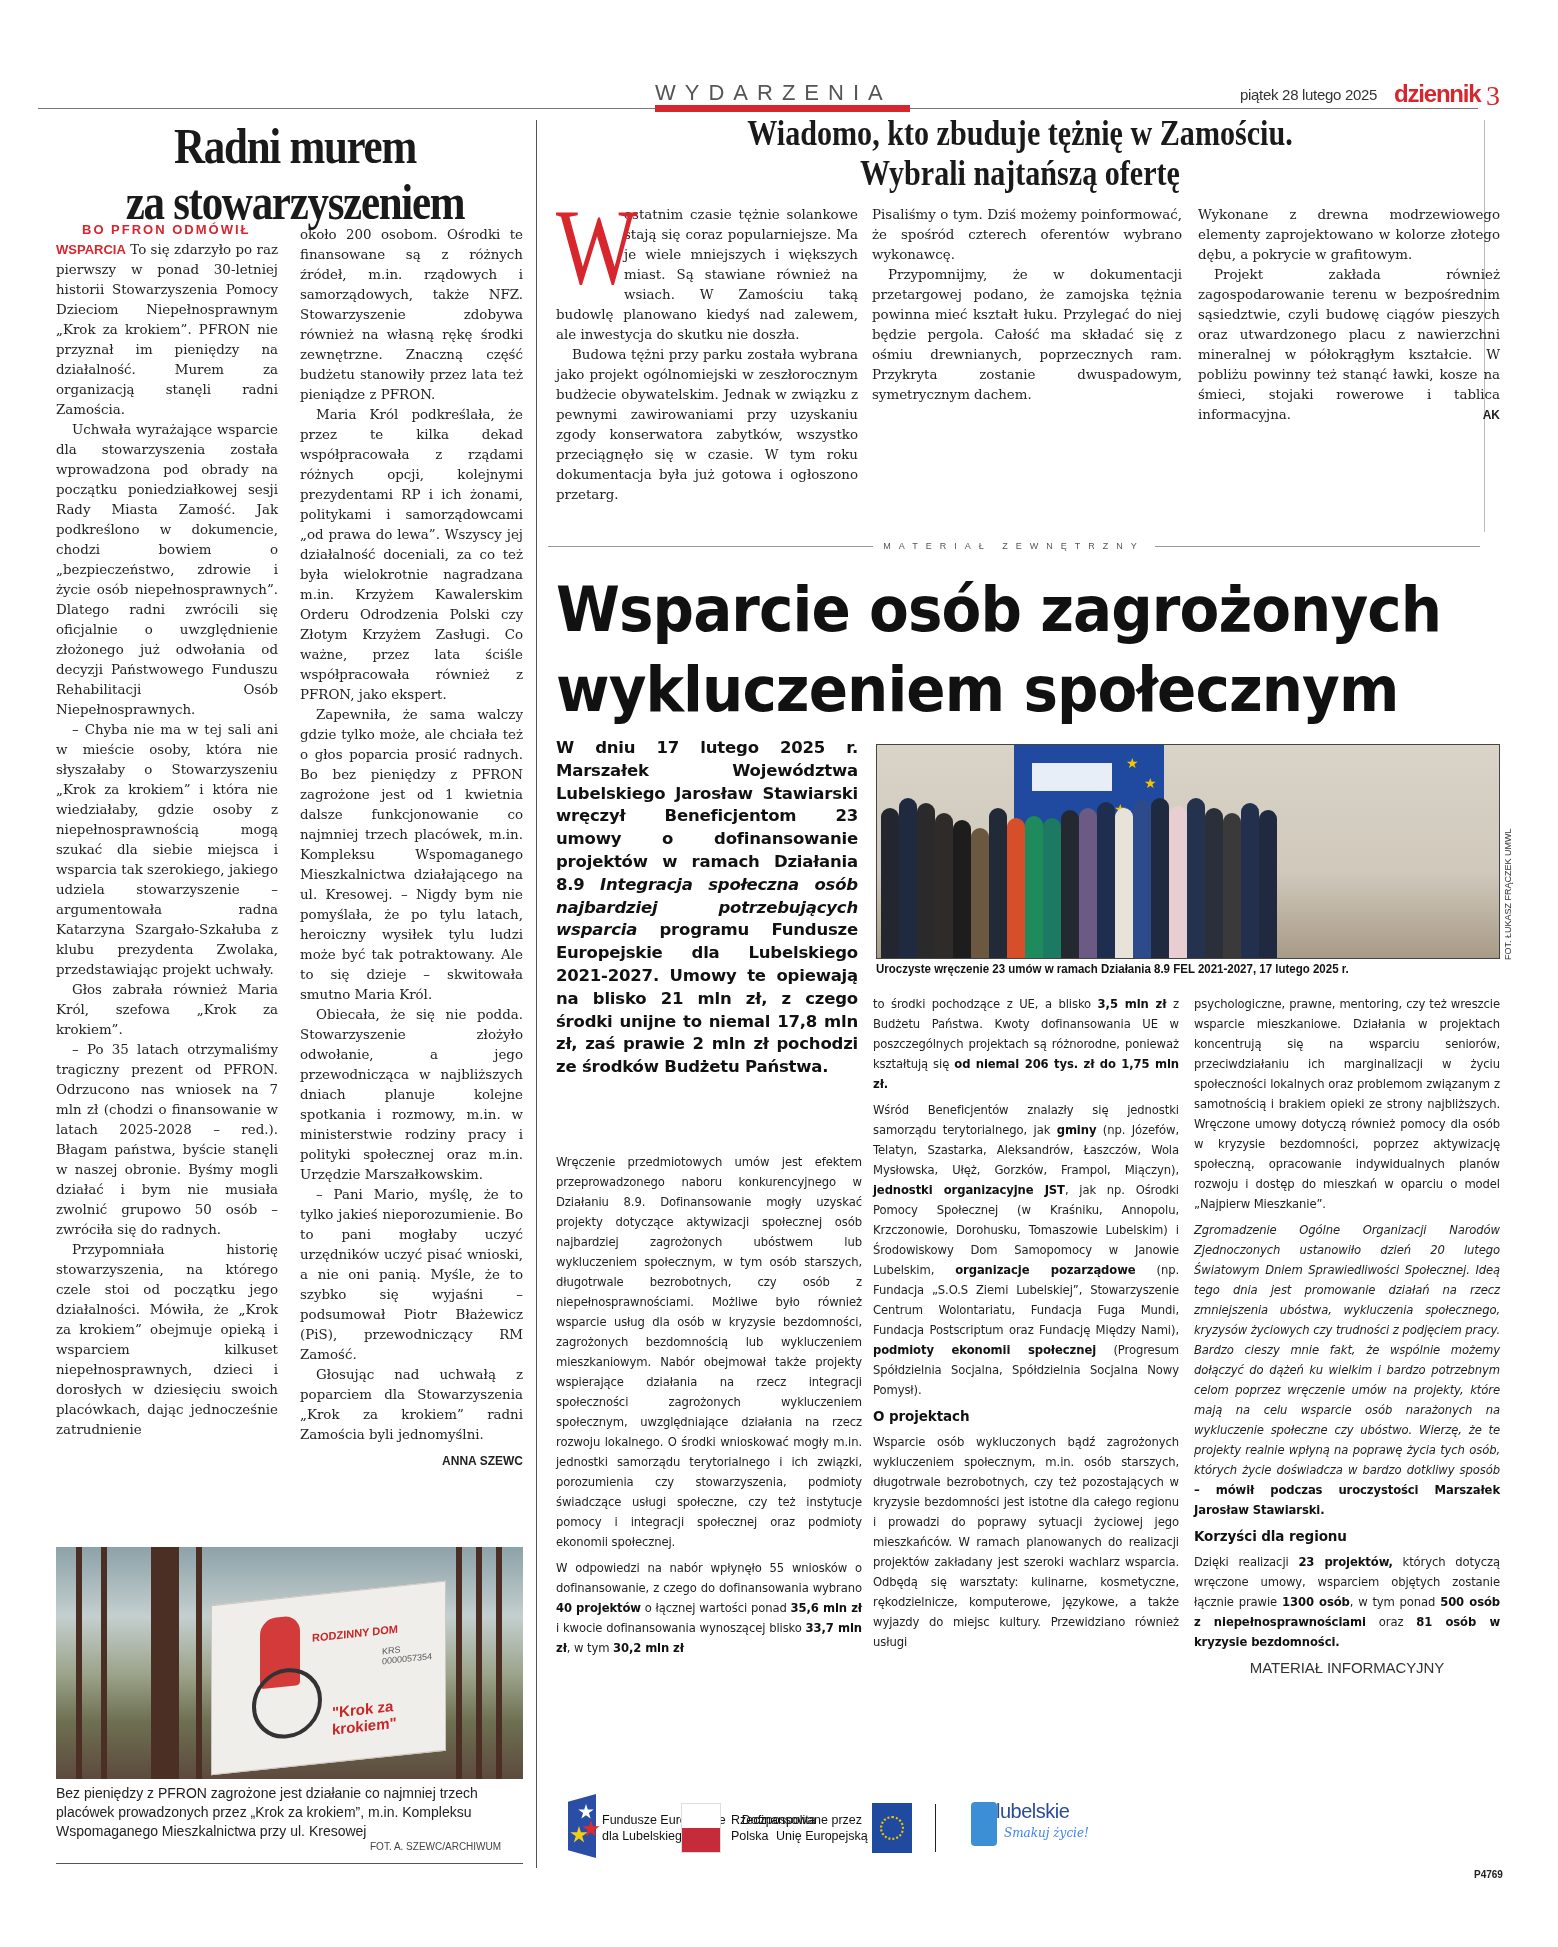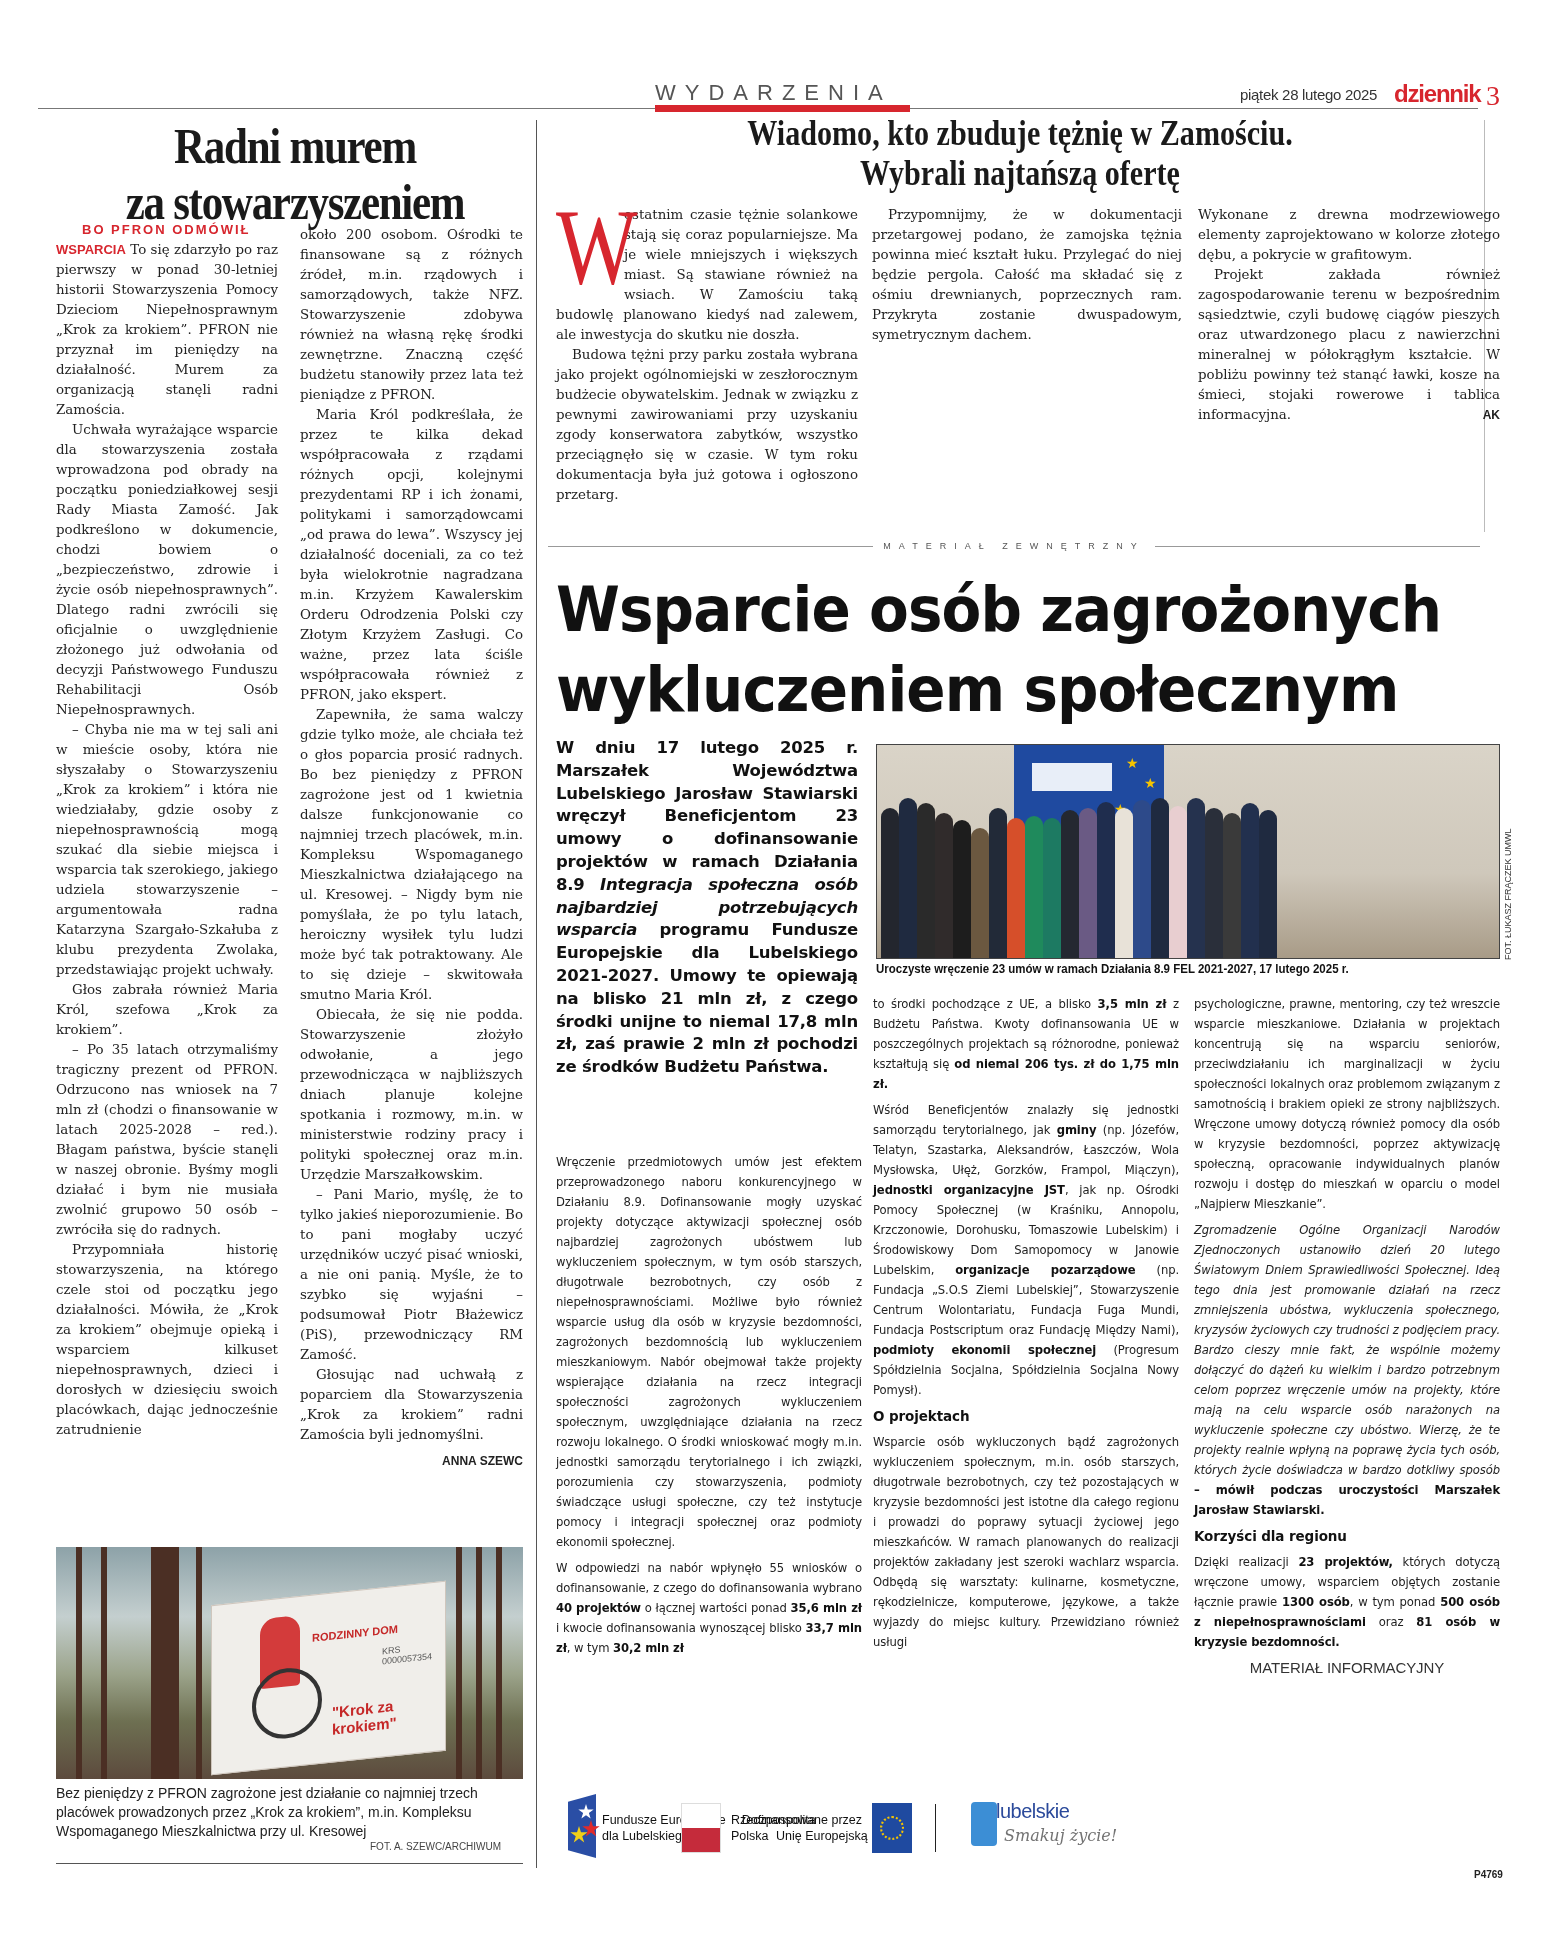--- a/index.html
+++ b/index.html
@@ -76,21 +76,21 @@
   .logo-fe-star3 { position: absolute; left: 26px; top: 34px; width: 18px; height: 18px; background: #e02b2b; clip-path: polygon(50% 0,61% 35%,98% 35%,68% 57%,79% 91%,50% 70%,21% 91%,32% 57%,2% 35%,39% 35%); }
   .logo-txt { position: absolute; font-family: "Liberation Sans", sans-serif; font-size: 12.5px; line-height: 16px; color: #111; }
   .pl-flag { position: absolute; left: 125px; top: 17px; width: 40px; height: 50px; border: 1px solid #ddd; }
   .pl-flag .w { height: 50%; background: #fff; }
   .pl-flag .r { height: 50%; background: #c52b3b; }
   .eu-flag { position: absolute; left: 316px; top: 17px; width: 40px; height: 50px; background: #1f4aa0; }
   .eu-ring { position: absolute; left: 8px; top: 13px; width: 24px; height: 24px; border: 2px dotted #f5c400; border-radius: 50%; }
   .logo-sep { position: absolute; left: 379px; top: 18px; width: 1px; height: 48px; background: #222; }
   .lub-L { position: absolute; left: 415px; top: 16px; width: 26px; height: 44px; background: #3c8ed5; border-radius: 4px; }
   .lub-name { position: absolute; left: 440px; top: 14px; font-family: "Liberation Sans", sans-serif; font-size: 20px; color: #2b4a9b; letter-spacing: -0.5px; }
-  .lub-slogan { position: absolute; left: 448px; top: 40px; font-family: "DejaVu Serif", serif; font-style: italic; font-size: 16px; color: #737373; }
+  .lub-slogan { position: absolute; left: 448px; top: 40px; font-family: "DejaVu Serif", serif; font-style: italic; font-size: 12px; color: #3b82f6; }
   .p-code { left: 1474px; top: 1869px; font-family: "Liberation Sans", sans-serif; font-weight: bold; font-size: 10px; color: #222; }
 </style>
 </head>
 <body>
 
 <div class="abs header-rule"></div>
 <div class="abs section-label">WYDARZENIA</div>
 <div class="abs section-bar"></div>
 <div class="abs header-date">piątek 28 lutego 2025</div>
 <div class="abs header-logo">dziennik</div>
@@ -153,20 +153,21 @@
 </div>
 
 <div class="abs col tr-col" style="left:556px; top:205px; width:302px;">
   <p class="noind">
     <span class="dropcap">W</span><span>ostatnim czasie tężnie solankowe stają się coraz popularniejsze. Ma je wiele mniejszych i większych miast. Są stawiane również na wsiach. W Zamościu taką budowlę planowano kiedyś nad zalewem, ale inwestycja do skutku nie doszła.</span>
   </p>
   <p>Budowa tężni przy parku została wybrana jako projekt ogólnomiejski w zeszłorocznym budżecie obywatelskim. Jednak w związku z pewnymi zawirowaniami przy uzyskaniu zgody konserwatora zabytków, wszystko przeciągnęło się w czasie. W tym roku dokumentacja była już gotowa i ogłoszono przetarg.</p>
 </div>
 
 <div class="abs col tr-col" style="left:872px; top:205px; width:310px;">
+  <p class="noind">Pisaliśmy o tym. Dziś możemy poinformować, że spośród czterech oferentów wybrano wykonawcę.</p>
   <p>Przypomnijmy, że w dokumentacji przetargowej podano, że zamojska tężnia powinna mieć kształt łuku. Przylegać do niej będzie pergola. Całość ma składać się z ośmiu drewnianych, poprzecznych ram. Przykryta zostanie dwuspadowym, symetrycznym dachem.</p>
 </div>
 
 <div class="abs col tr-col" style="left:1198px; top:205px; width:302px;">
   <p class="noind">Wykonane z drewna modrzewiowego elementy zaprojektowano w kolorze złotego dębu, a pokrycie w grafitowym.</p>
   <p>Projekt zakłada również zagospodarowanie terenu w bezpośrednim sąsiedztwie, czyli budowę ciągów pieszych oraz utwardzonego placu z nawierzchni mineralnej w półokrągłym kształcie. W pobliżu powinny też stanąć ławki, kosze na śmieci, stojaki rowerowe i tablica informacyjna.</p>
   <div class="byline" style="margin-top:-20px">AK</div>
 </div>
 
 <div class="abs mz-label">

